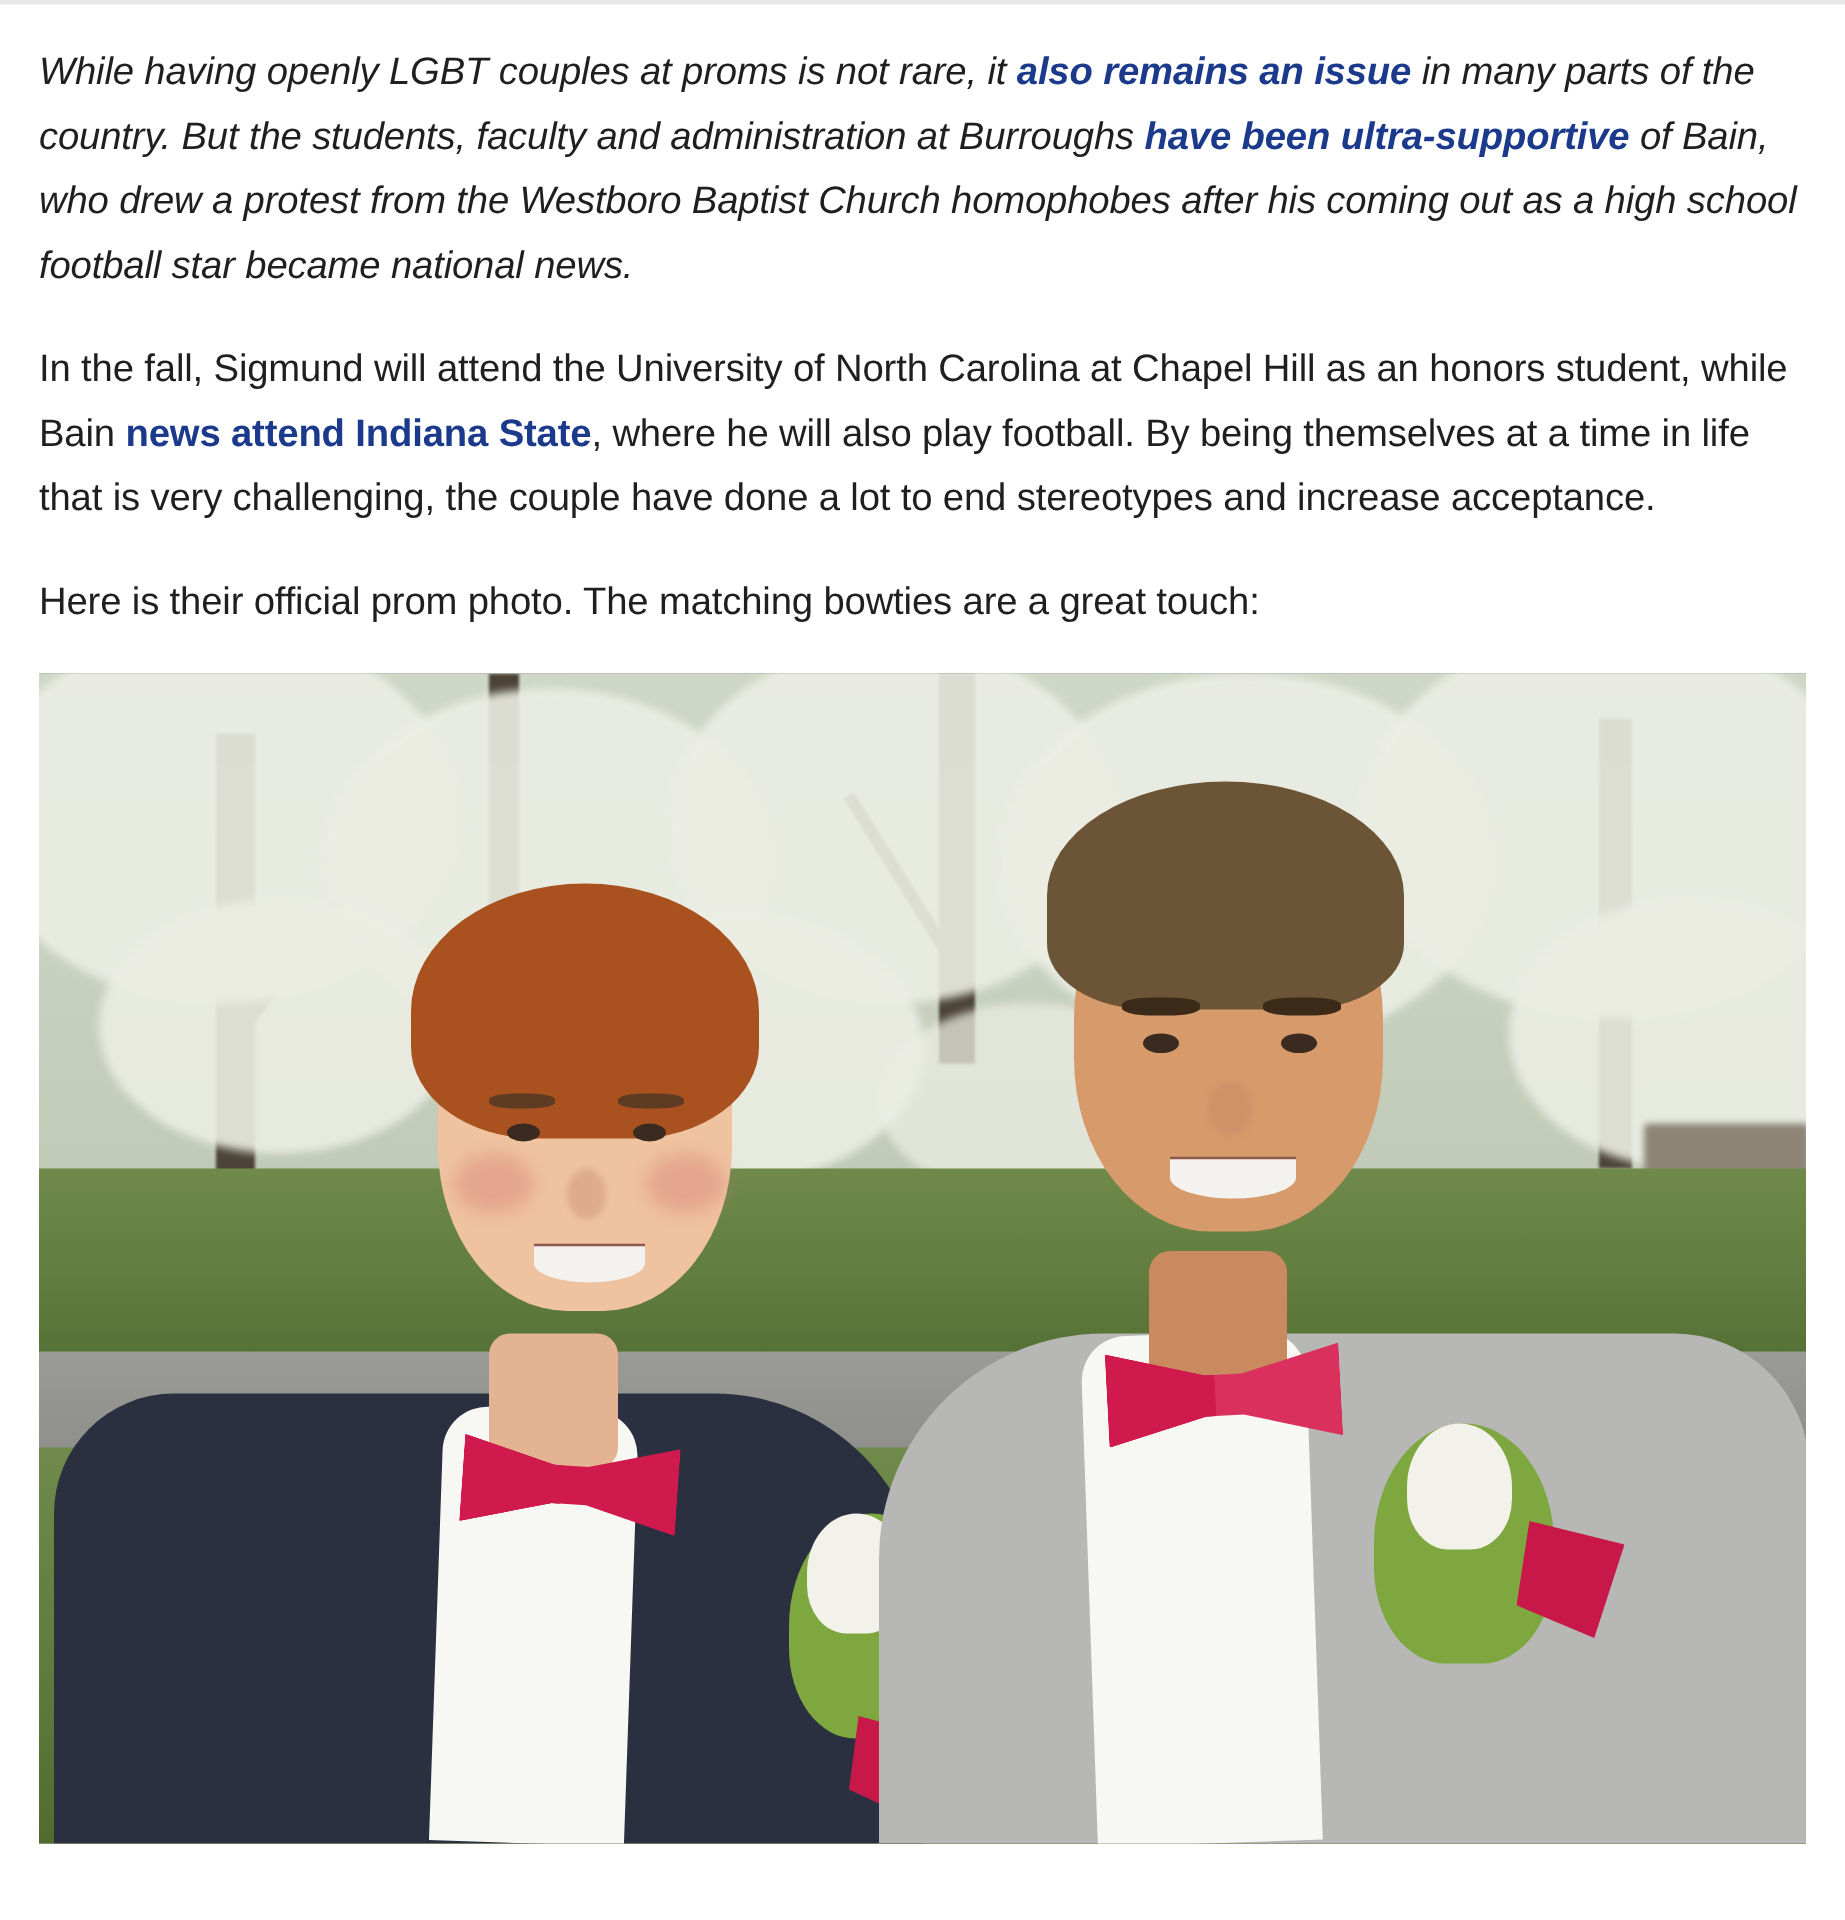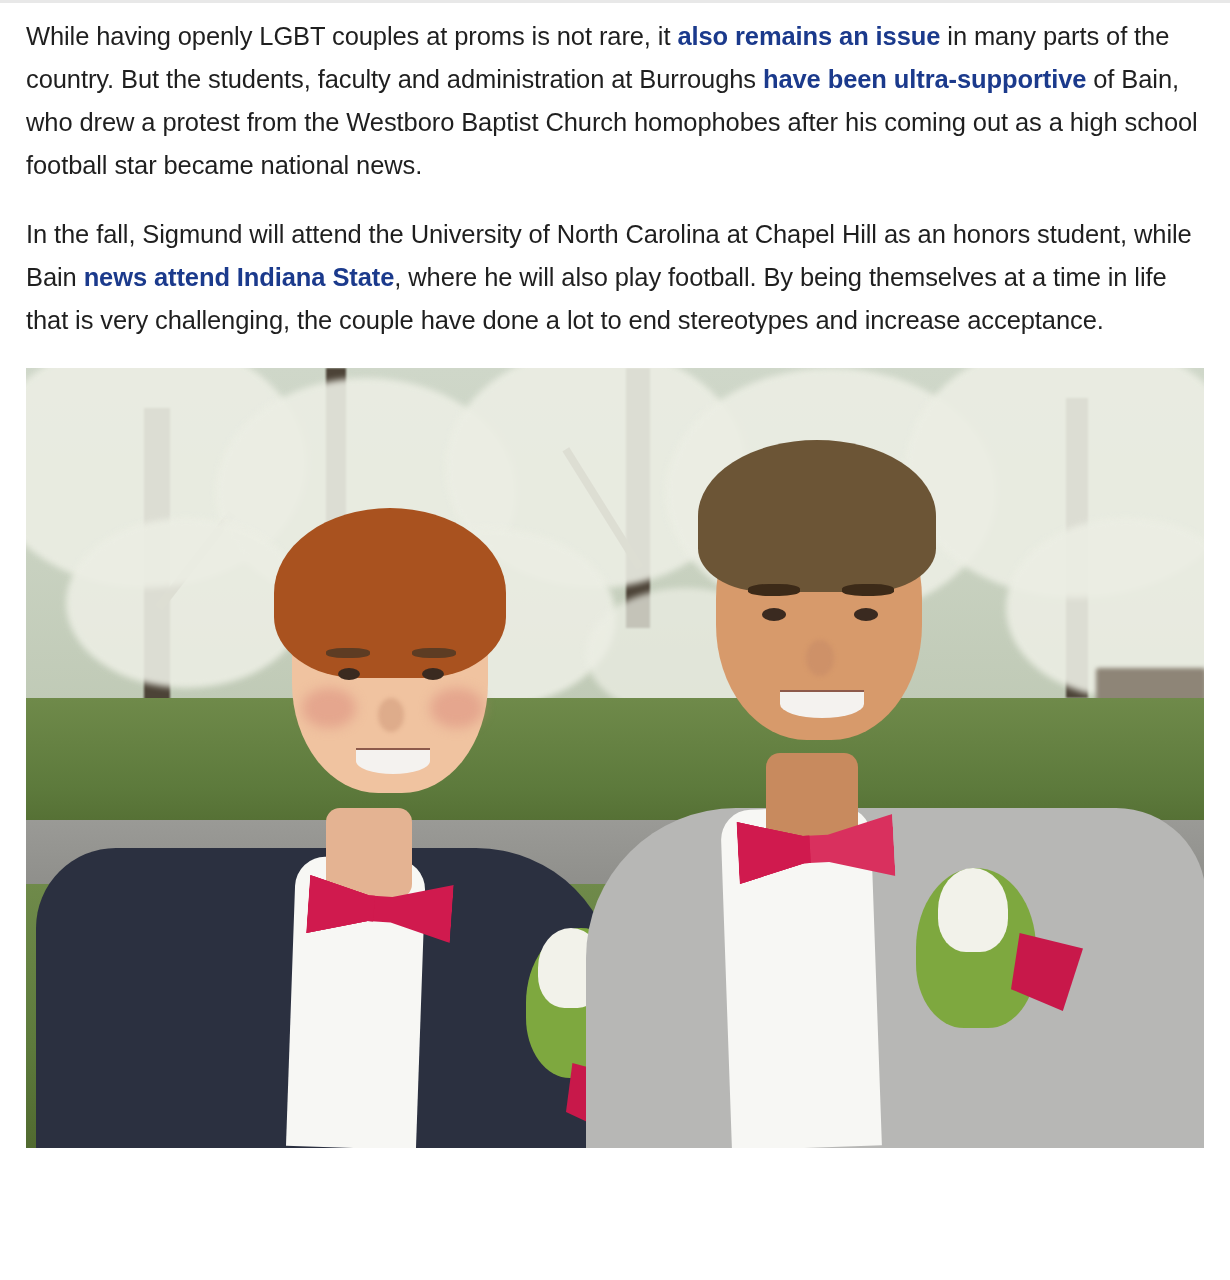--- a/index.html
+++ b/index.html
@@ -29,21 +29,22 @@
   }
   p.para {
     font-size: 25.5px;
     line-height: 43px;
     margin: 0 0 26px 0;
     letter-spacing: -0.1px;
     color: #1f1f1f;
     font-weight: 400;
   }
   p.para:first-of-type {
-    margin-top: 12px;
+    margin-top: 24px;
+    font-style: italic;
   }
   a.inline-link {
     color: #1b3a8c;
     font-weight: bold;
     text-decoration: none;
   }
   .photo-wrap {
     margin: 0 26px 0 26px;
     width: 1178px;
     height: 780px;
@@ -205,20 +206,23 @@
   <div class="article">
 
     <p class="para">
       <span>While having openly LGBT couples at proms is not rare, it </span><a class="inline-link" href="#">also remains an issue</a><span> in many parts of the country. But the students, faculty and administration at Burroughs </span><a class="inline-link" href="#">have been ultra-supportive</a><span> of Bain, who drew a protest from the Westboro Baptist Church homophobes after his coming out as a high school football star became national news.</span>
     </p>
 
     <p class="para">
       <span>In the fall, Sigmund will attend the University of North Carolina at Chapel Hill as an honors student, while Bain </span><a class="inline-link" href="#">news attend Indiana State</a><span>, where he will also play football. By being themselves at a time in life that is very challenging, the couple have done a lot to end stereotypes and increase acceptance.</span>
     </p>
 
+    <p class="para">
+      <span>Here is their official prom photo. The matching bowties are a great touch:</span>
+    </p>
 
   </div>
 
   <div class="photo-wrap">
     <div class="photo" aria-label="Two high school students in tuxedos with matching pink bowties and boutonnieres standing outdoors in front of blossoming trees">
 
       <div class="sky"></div>
 
       <div class="trunk" style="left:118px; top:40px; width:26px; height:330px;"></div>
       <div class="trunk" style="left:300px; top:0px; width:20px; height:300px;"></div>

